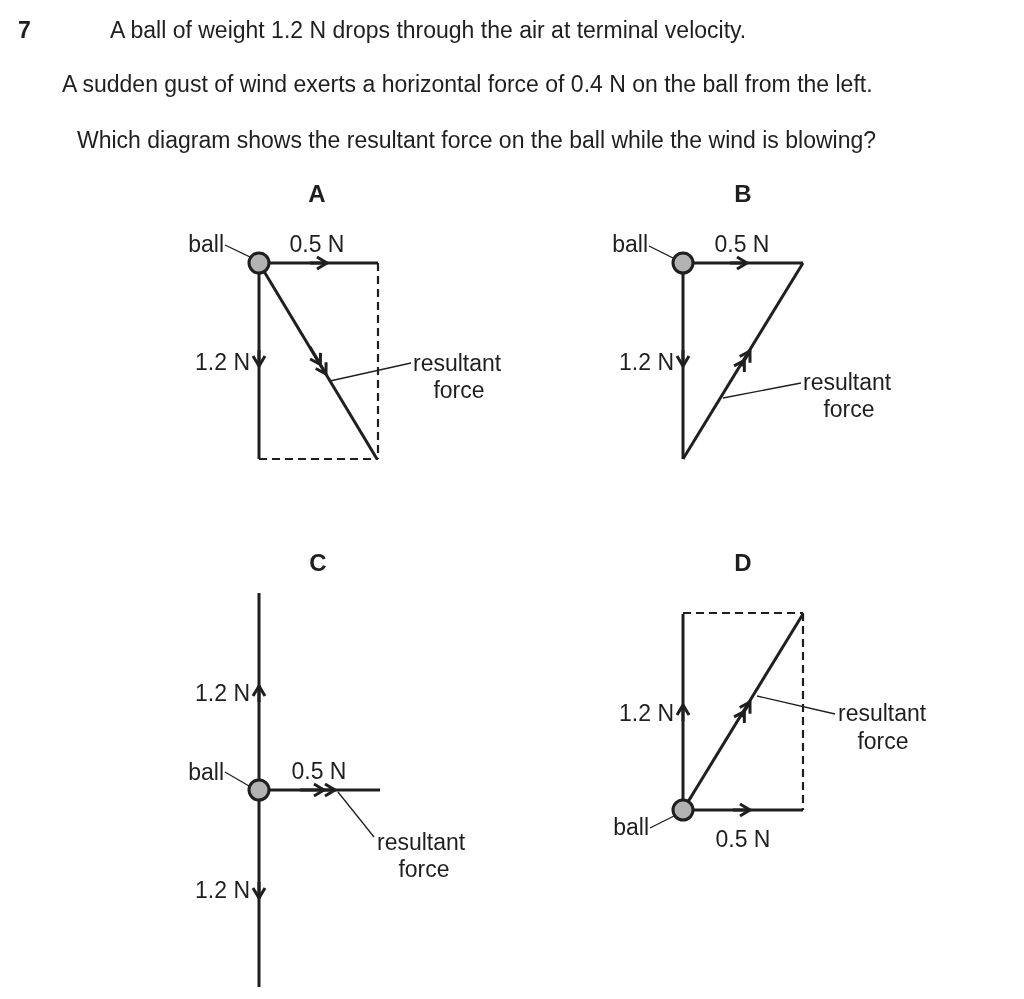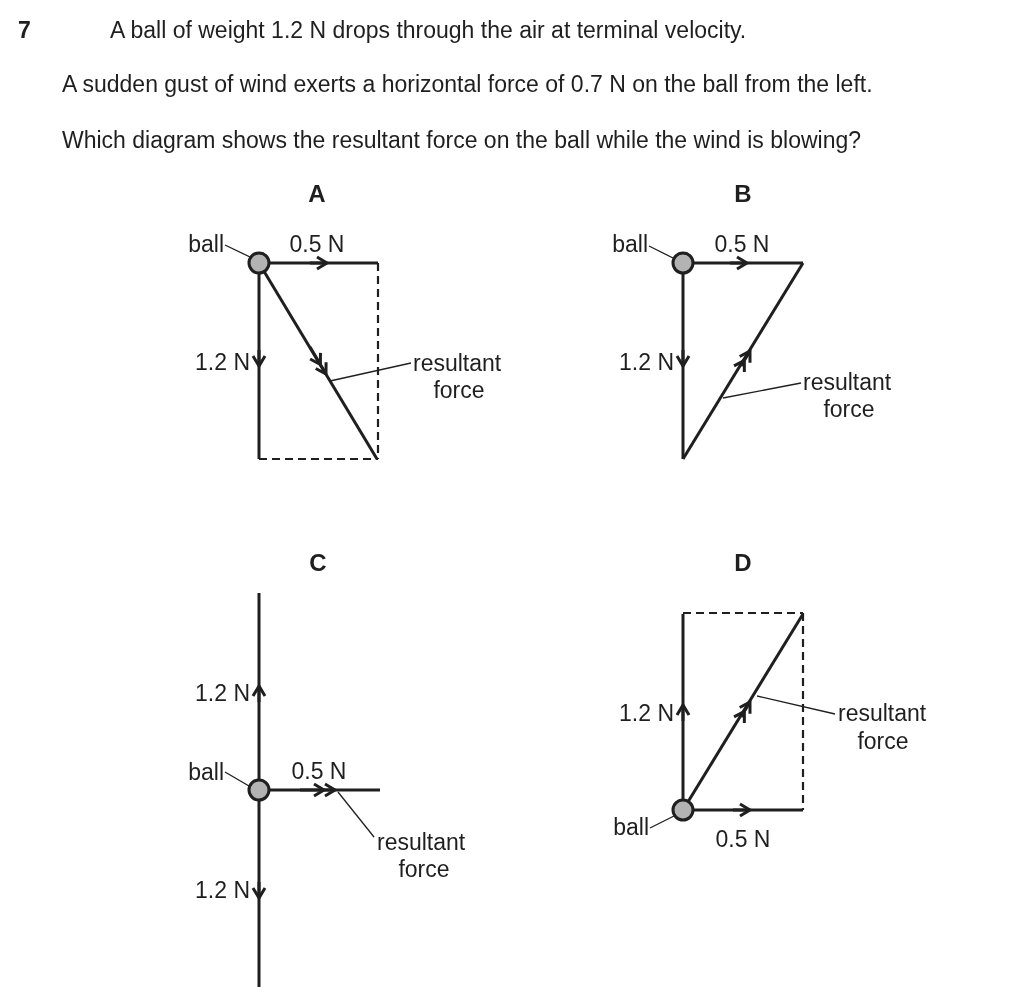--- a/index.html
+++ b/index.html
@@ -23,22 +23,22 @@
   text{font-family:"Liberation Sans",sans-serif;font-size:23px;fill:var(--ink,#1f1f1f);}
   .letter{font-weight:bold;font-size:24px;}
 </style>
 </head>
 <body>
 
 <div class="page">
 
   <div class="qtext qnum" style="left:18px;top:17px;">7</div>
   <div class="qtext" style="left:62px;top:17px;margin-left:48px;">A ball of weight 1.2 N drops through the air at terminal velocity.</div>
-  <div class="qtext" style="left:62px;top:71px;">A sudden gust of wind exerts a horizontal force of 0.7 N on the ball from the left.</div>
-  <div class="qtext" style="left:62px;top:127px;">Which diagram shows the resultant force on the ball while the wind is blowing?</div>
+  <div class="qtext" style="left:62px;top:71px;">A sudden gust of wind exerts a horizontal force of 0.4 N on the ball from the left.</div>
+  <div class="qtext" style="left:77px;top:127px;">Which diagram shows the resultant force on the ball while the wind is blowing?</div>
 
   <svg width="1024" height="999" viewBox="0 0 1024 999">
     <defs>
       <marker id="arr1" markerWidth="16" markerHeight="16" refX="14" refY="8" orient="auto" markerUnits="userSpaceOnUse" overflow="visible" style="overflow:visible">
         <path class="mark" d="M4,2 L14,8 L4,14"></path>
       </marker>
       <marker id="arr2" markerWidth="28" markerHeight="16" refX="25" refY="8" orient="auto" markerUnits="userSpaceOnUse" overflow="visible" style="overflow:visible">
         <path class="mark" d="M4,2 L14,8 L4,14 M15,2 L25,8 L15,14"></path>
       </marker>
     </defs>

